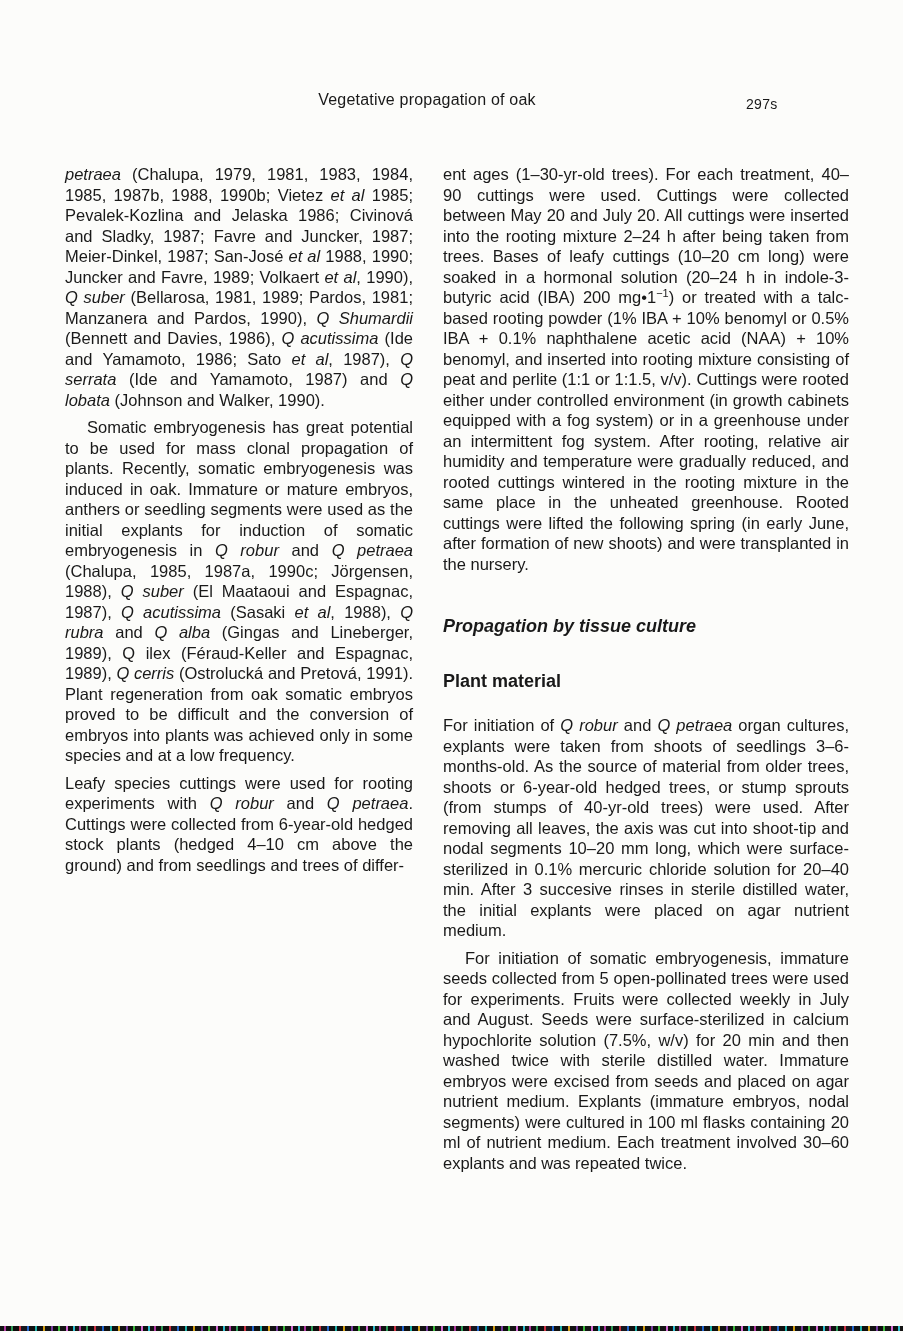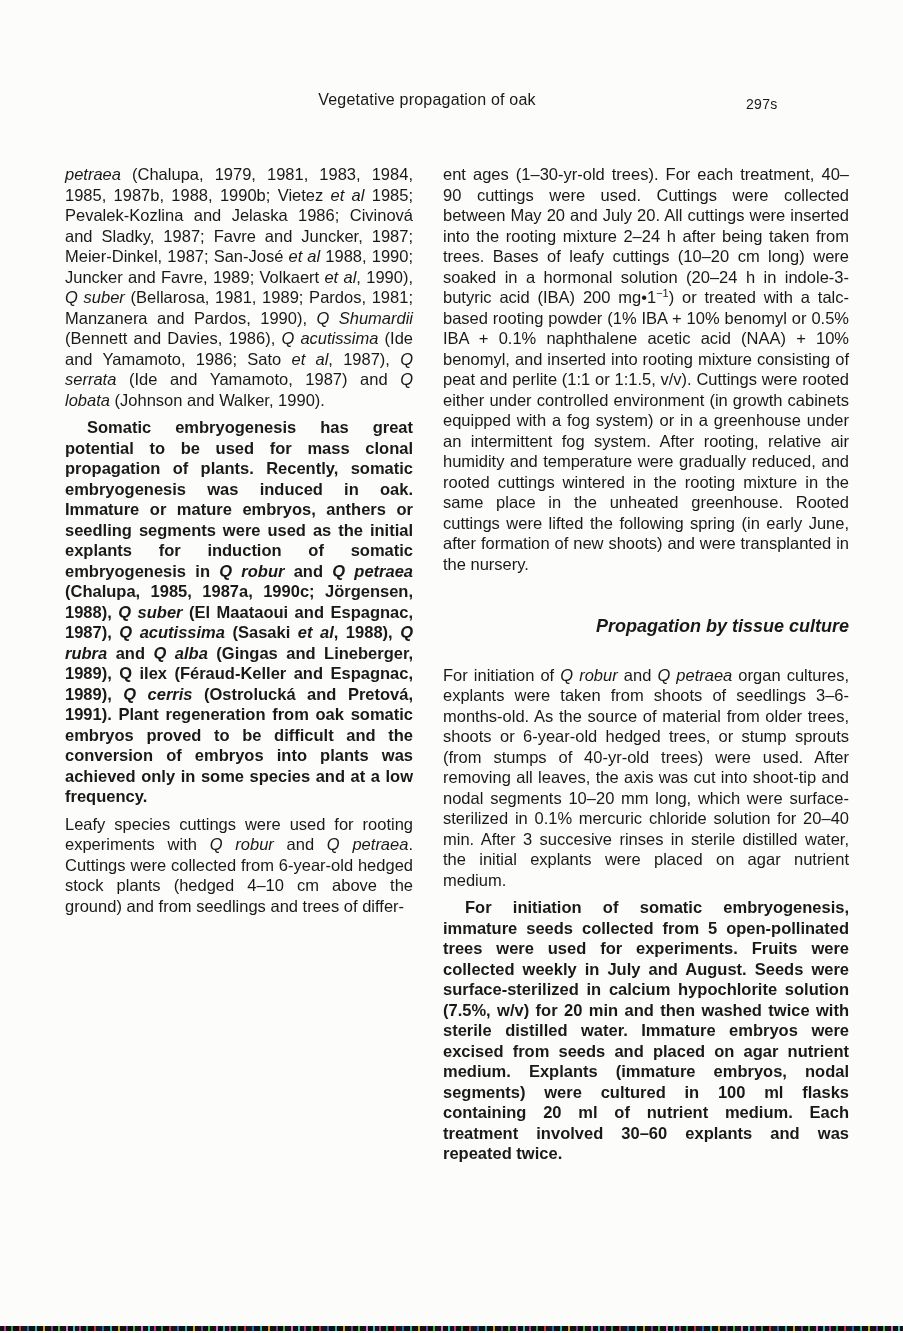--- a/index.html
+++ b/index.html
@@ -23,28 +23,28 @@
   }
   .col{
     position:absolute;top:152px;
     font-size:16.5px;line-height:20.5px;
     text-align:justify;
     margin-top:12px;
   }
   .col-left{left:65px;width:348px;}
   .col-right{left:443px;width:406px;}
   p.body-p{margin:0 0 7px 0;}
-  p.body-p.indent{text-indent:22px;font-weight:bold;}
+  p.body-p.indent{text-indent:22px;}
   .h-section{
     font-weight:bold;font-size:17px;letter-spacing:0.2px;
     margin:45px 0 0 0;text-align:left;
   }
   .h-sub-italic{
     font-weight:bold;font-style:italic;font-size:18px;
-    margin:42px 0 28px 0;text-align:right;
+    margin:42px 0 28px 0;text-align:left;
   }
   .h-sub{
     font-weight:bold;font-size:18px;
     margin:34px 0 24px 0;text-align:left;
   }
   sup{font-size:11px;line-height:0;}
   .scan-strip{
     position:absolute;left:0;top:1326px;width:903px;height:5px;
     background:repeating-linear-gradient(90deg,
       #141414 0px 4px,#b03aa0 4px 6px,#101010 6px 11px,#2e9b57 11px 13px,
@@ -65,19 +65,20 @@
 
   <div class="col col-left">
       <p class="body-p"><i>petraea</i><span> (Chalupa, 1979, 1981, 1983, 1984, 1985, 1987b, 1988, 1990b; Vietez </span><i>et al</i><span> 1985; Pevalek-Kozlina and Jelaska 1986; Civinová and Sladky, 1987; Favre and Juncker, 1987; Meier-Dinkel, 1987; San-José </span><i>et al</i><span> 1988, 1990; Juncker and Favre, 1989; Volkaert </span><i>et al</i><span>, 1990), </span><i>Q suber</i><span> (Bellarosa, 1981, 1989; Pardos, 1981; Manzanera and Pardos, 1990), </span><i>Q Shumardii</i><span> (Bennett and Davies, 1986), </span><i>Q acutissima</i><span> (Ide and Yamamoto, 1986; Sato </span><i>et al</i><span>, 1987), </span><i>Q serrata</i><span> (Ide and Yamamoto, 1987) and </span><i>Q lobata</i><span> (Johnson and Walker, 1990).</span></p>
       <p class="body-p indent"><span>Somatic embryogenesis has great potential to be used for mass clonal propagation of plants. Recently, somatic embryogenesis was induced in oak. Immature or mature embryos, anthers or seedling segments were used as the initial explants for induction of somatic embryogenesis in </span><i>Q robur</i><span> and </span><i>Q petraea</i><span> (Chalupa, 1985, 1987a, 1990c; Jörgensen, 1988), </span><i>Q suber</i><span> (El Maataoui and Espagnac, 1987), </span><i>Q acutissima</i><span> (Sasaki </span><i>et al</i><span>, 1988), </span><i>Q rubra</i><span> and </span><i>Q alba</i><span> (Gingas and Lineberger, 1989), Q ilex (Féraud-Keller and Espagnac, 1989), </span><i>Q cerris</i><span> (Ostrolucká and Pretová, 1991). Plant regeneration from oak somatic embryos proved to be difficult and the conversion of embryos into plants was achieved only in some species and at a low frequency.</span></p>
       <p class="body-p"><span>Leafy species cuttings were used for rooting experiments with </span><i>Q robur</i><span> and </span><i>Q petraea</i><span>. Cuttings were collected from 6-year-old hedged stock plants (hedged 4–10 cm above the ground) and from seedlings and trees of differ-</span></p>
     </div>
 
   <div class="col col-right">
       <p class="body-p"><span>ent ages (1–30-yr-old trees). For each treatment, 40–90 cuttings were used. Cuttings were collected between May 20 and July 20. All cuttings were inserted into the rooting mixture 2–24 h after being taken from trees. Bases of leafy cuttings (10–20 cm long) were soaked in a hormonal solution (20–24 h in indole-3-butyric acid (IBA) 200 mg•1</span><sup>−1</sup><span>) or treated with a talc-based rooting powder (1% IBA + 10% benomyl or 0.5% IBA + 0.1% naphthalene acetic acid (NAA) + 10% benomyl, and inserted into rooting mixture consisting of peat and perlite (1:1 or 1:1.5, v/v). Cuttings were rooted either under controlled environment (in growth cabinets equipped with a fog system) or in a greenhouse under an intermittent fog system. After rooting, relative air humidity and temperature were gradually reduced, and rooted cuttings wintered in the rooting mixture in the same place in the unheated greenhouse. Rooted cuttings were lifted the following spring (in early June, after formation of new shoots) and were transplanted in the nursery.</span></p>
       <div class="h-sub-italic">Propagation by tissue culture</div>
+      <div class="h-sub">Plant material</div>
       <p class="body-p"><span>For initiation of </span><i>Q robur</i><span> and </span><i>Q petraea</i><span> organ cultures, explants were taken from shoots of seedlings 3–6-months-old. As the source of material from older trees, shoots or 6-year-old hedged trees, or stump sprouts (from stumps of 40-yr-old trees) were used. After removing all leaves, the axis was cut into shoot-tip and nodal segments 10–20 mm long, which were surface-sterilized in 0.1% mercuric chloride solution for 20–40 min. After 3 succesive rinses in sterile distilled water, the initial explants were placed on agar nutrient medium.</span></p>
       <p class="body-p indent"><span>For initiation of somatic embryogenesis, immature seeds collected from 5 open-pollinated trees were used for experiments. Fruits were collected weekly in July and August. Seeds were surface-sterilized in calcium hypochlorite solution (7.5%, w/v) for 20 min and then washed twice with sterile distilled water. Immature embryos were excised from seeds and placed on agar nutrient medium. Explants (immature embryos, nodal segments) were cultured in 100 ml flasks containing 20 ml of nutrient medium. Each treatment involved 30–60 explants and was repeated twice.</span></p>
     </div>
 
   <div class="scan-strip"></div>
 
 </div>
 
 </body></html>

